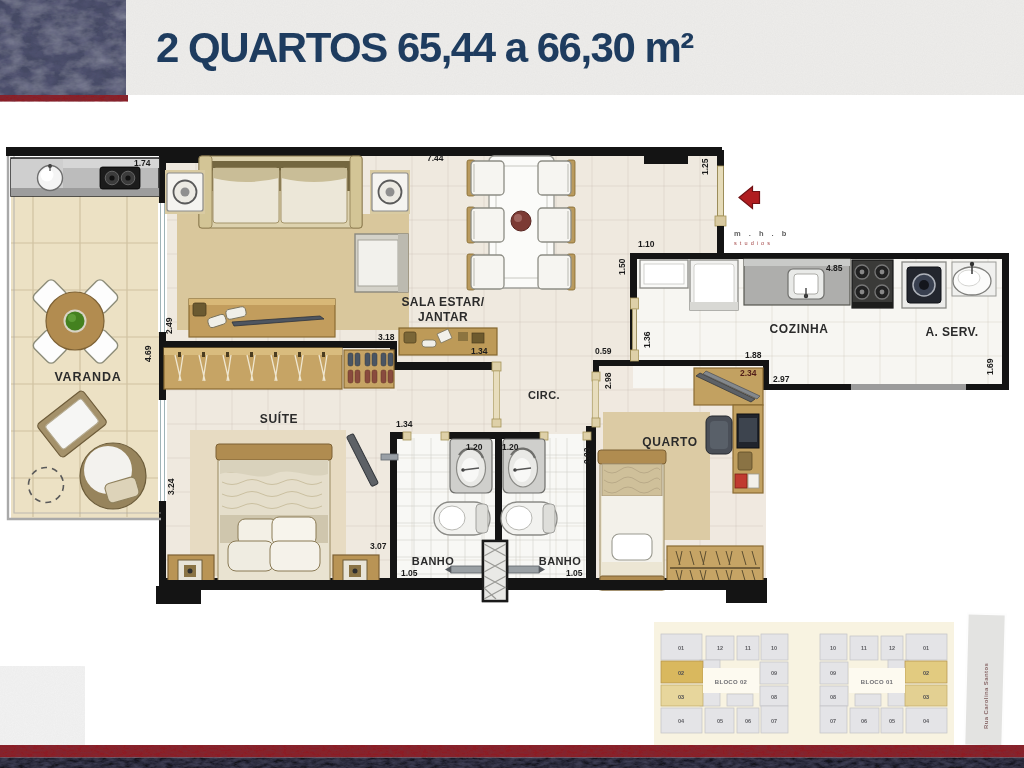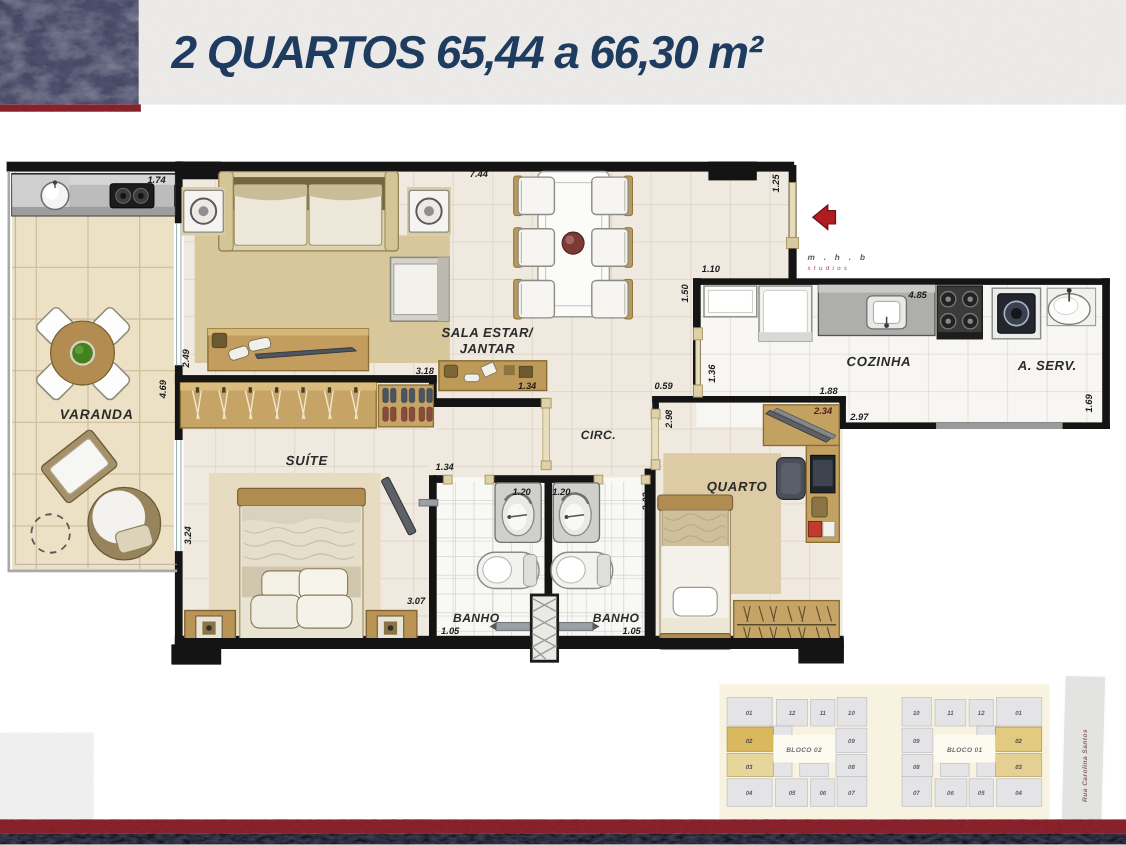--- a/index.html
+++ b/index.html
@@ -1,16 +1,16 @@
 <!DOCTYPE html>
 <html><head>
 <meta charset="utf-8">
 <style>
 html,body{margin:0;padding:0;background:#fff;}
-#page{position:relative;width:1024px;height:768px;overflow:hidden;background:#fff;font-family:"Liberation Sans",sans-serif;font-style:italic;}
+#page{position:relative;width:1024px;height:768px;overflow:hidden;background:#fff;font-family:"Liberation Sans",sans-serif;}
 svg{display:block;}
 </style>
 </head>
 <body>
 <div id="page">
 <svg width="1024" height="768" viewBox="0 0 1024 768">
 <defs>
 <filter id="paper" x="0" y="0" width="100%" height="100%">
   <feTurbulence type="fractalNoise" baseFrequency="0.9" numOctaves="2" result="n"></feTurbulence>
   <feColorMatrix in="n" type="matrix" values="0 0 0 0 0.55 0 0 0 0 0.55 0 0 0 0 0.55 0 0 0 0.18 0"></feColorMatrix>

